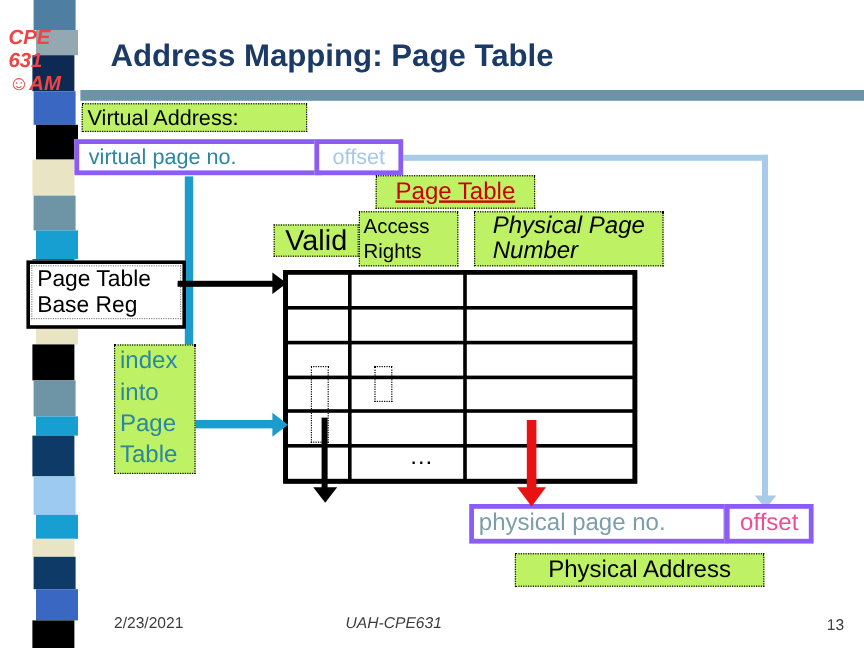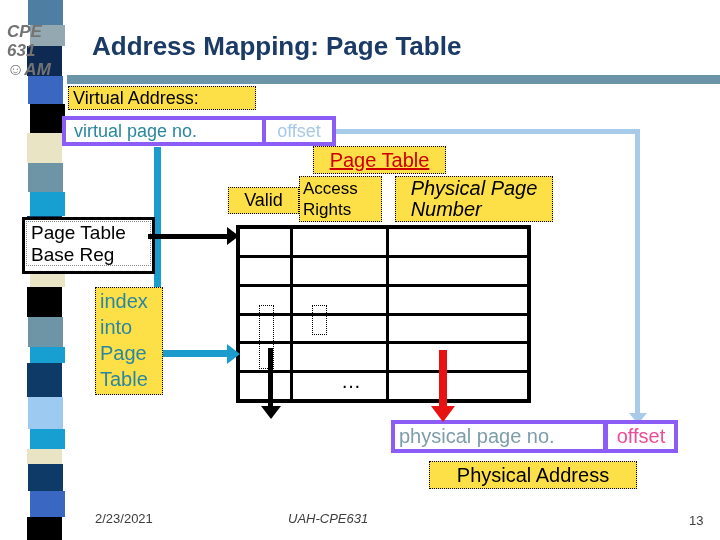--- a/index.html
+++ b/index.html
@@ -4,36 +4,36 @@
 <style>
   html,body{margin:0;padding:0;background:#fff;}
   #slide{
     position:relative;width:720px;height:540px;background:#ffffff;overflow:hidden;
     font-family:"Liberation Sans", sans-serif;
   }
   
   #stripe{position:absolute;left:28px;top:0;width:35px;height:540px;z-index:1;}
   .sb{width:35px;}
   
-  #badge{position:absolute;left:7px;top:22px;z-index:3;color:#737373;font-weight:bold;
+  #badge{position:absolute;left:7px;top:22px;z-index:3;color:#ef4444;font-weight:bold;
     font-style:italic;font-size:17px;line-height:19px;letter-spacing:0px;}
   
   .title{position:absolute;left:92px;top:31px;font-size:26px;font-weight:bold;color:#1b3a66;z-index:2;white-space:nowrap;}
   .accentbar{position:absolute;left:67px;top:75px;width:653px;height:9px;background:#6b94a9;z-index:2;}
   
-  .dotbox{position:absolute;border:1px dotted #000;background:#fde047;z-index:4;display:flex;align-items:center;}
+  .dotbox{position:absolute;border:1px dotted #000;background:#bef264;z-index:4;display:flex;align-items:center;}
   .thickbox{position:absolute;border:4px solid #8b5cf6;background:#fff;z-index:4;display:flex;align-items:center;}
   .preline{white-space:pre-line;}
   
   #virtual-address{left:68px;top:86px;width:182px;height:22px;font-size:18px;color:#000;padding-left:4px;}
   #virtual-page{left:62px;top:116px;width:190px;height:22px;font-size:18px;color:#2b86a0;padding-left:8px;}
   #offset-top{left:262px;top:116px;width:66px;height:22px;font-size:18px;color:#a6c9e8;justify-content:center;}
   #page-table-label{left:313px;top:146px;width:131px;height:26px;font-size:20px;color:#cc0000;justify-content:center;}
   #page-table-label span{text-decoration:underline;}
-  #valid-label{left:228px;top:187px;width:69px;height:25px;font-size:18px;justify-content:center;}
+  #valid-label{left:228px;top:187px;width:69px;height:25px;font-size:24px;justify-content:center;}
   #access-label{left:299px;top:176px;width:78px;height:44px;font-size:17px;line-height:21px;padding-left:3px;}
   #ppn-label{left:395px;top:176px;width:156px;height:44px;font-size:20px;line-height:21px;justify-content:center;font-style:italic;}
   #base-reg{position:absolute;left:22px;top:217px;width:127px;height:51px;border:3px solid #000;background:#fff;z-index:4;}
   #base-reg .inner{border:1px dotted #8a8a8a;margin:1px;height:43px;display:flex;align-items:center;
     font-size:19px;line-height:22px;padding:0 4px;color:#000;}
   #index-into{left:79px;top:287px;width:62px;height:106px;font-size:20px;line-height:26px;color:#2b86a0;padding-left:4px;align-items:flex-start;margin-left:16px;}
   #physical-page{left:391px;top:420px;width:204px;height:25px;font-size:20px;color:#7d9dab;padding-left:4px;}
   #offset-bottom{left:604px;top:420px;width:66px;height:25px;font-size:20px;color:#ec4d96;justify-content:center;}
   #physical-address{left:429px;top:461px;width:206px;height:26px;font-size:20px;color:#000;justify-content:center;}
   

